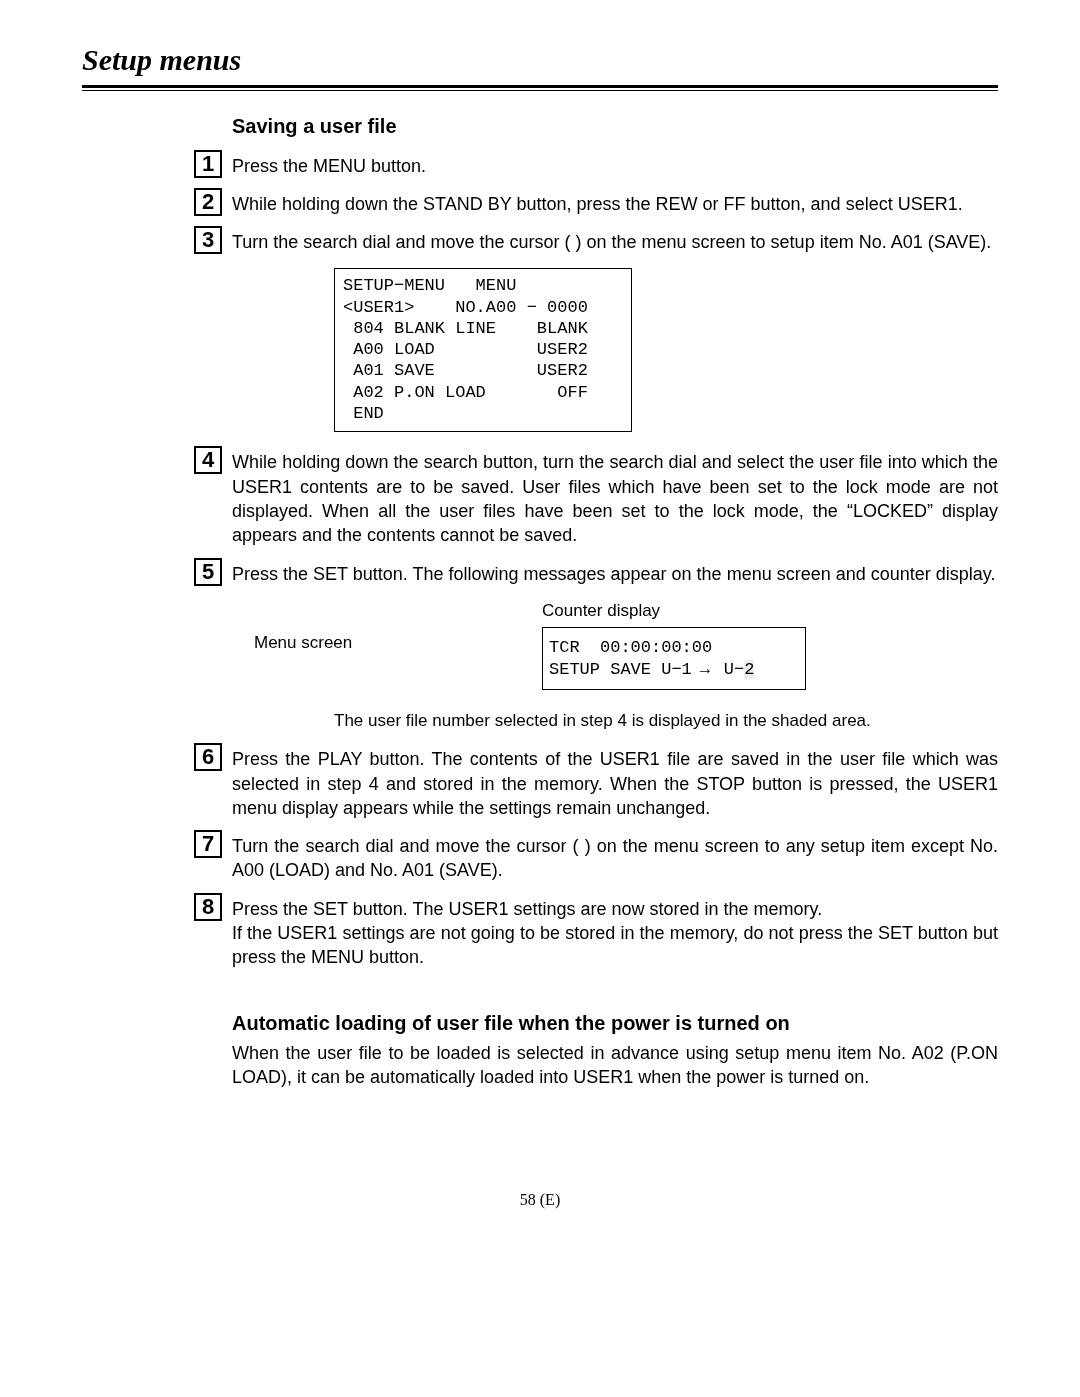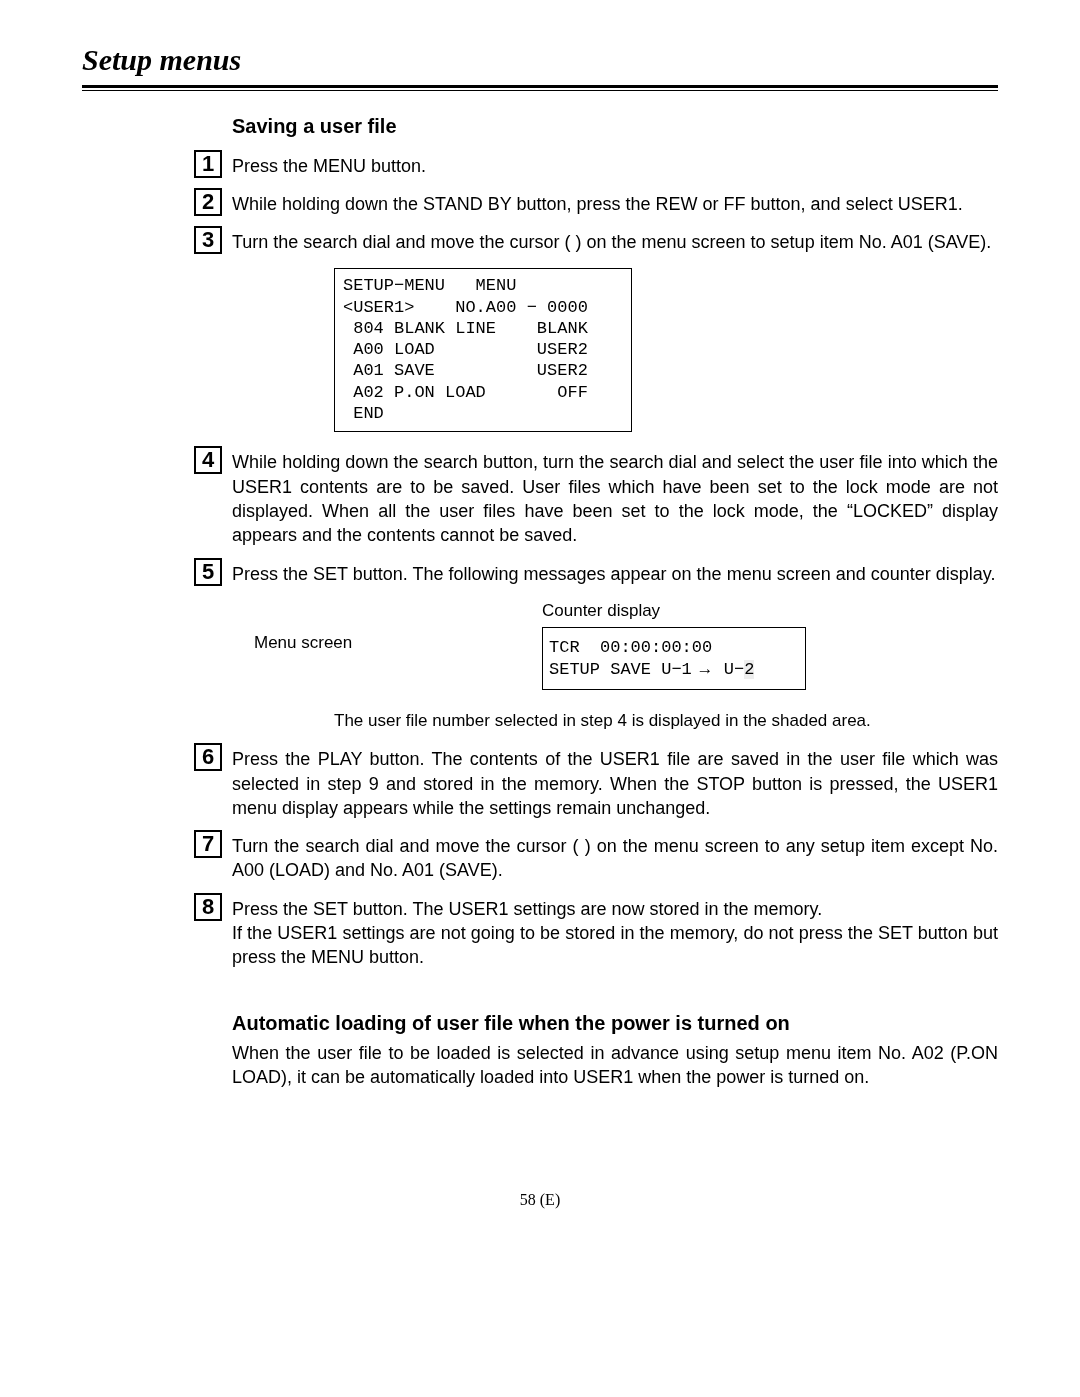--- a/index.html
+++ b/index.html
@@ -158,21 +158,21 @@
         <div class="col-label">Counter display</div>
         <div class="screen-box screen3"><span>TCR  00:00:00:00</span>
 <span>SETUP SAVE U−1</span><span class="arrow"> →</span><span> U−</span><span class="shade">2</span></div>
       </div>
     </div>
 
     <div class="caption" style="margin-left:140px;margin-top:20px;">The user file number selected in step 4 is displayed in the shaded area.</div>
 
     <div class="step">
       <div class="step-num">6</div>
-      <div class="step-text">Press the PLAY button. The contents of the USER1 file are saved in the user file which was selected in step 9 and stored in the memory. When the STOP button is pressed, the USER1 menu display appears while the settings remain unchanged.</div>
+      <div class="step-text">Press the PLAY button. The contents of the USER1 file are saved in the user file which was selected in step 4 and stored in the memory. When the STOP button is pressed, the USER1 menu display appears while the settings remain unchanged.</div>
     </div>
 
     <div class="step">
       <div class="step-num">7</div>
       <div class="step-text">Turn the search dial and move the cursor (    ) on the menu screen to any setup item except No. A00 (LOAD) and No. A01 (SAVE).</div>
     </div>
 
     <div class="step">
       <div class="step-num">8</div>
       <div class="step-text">

